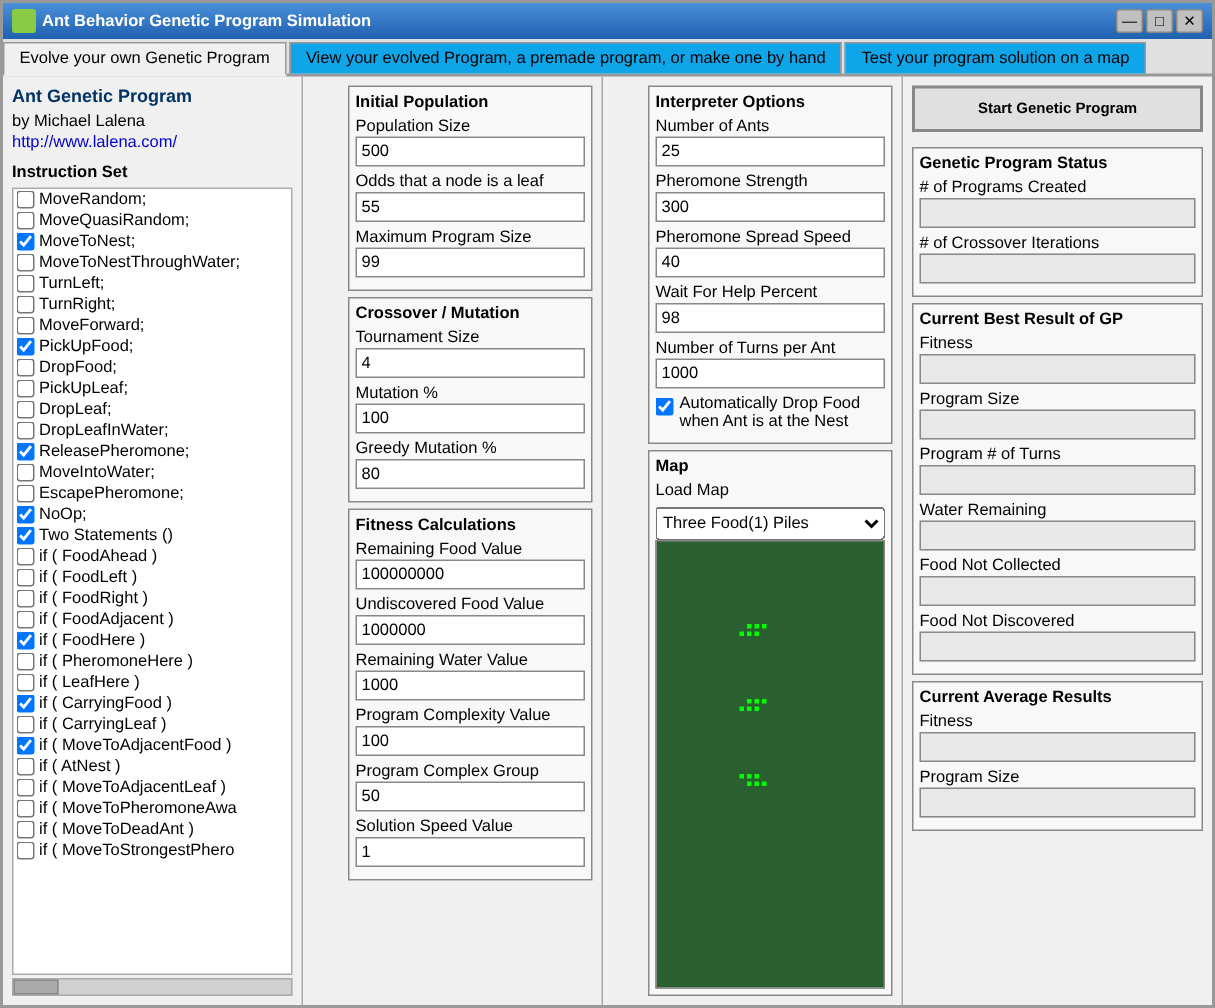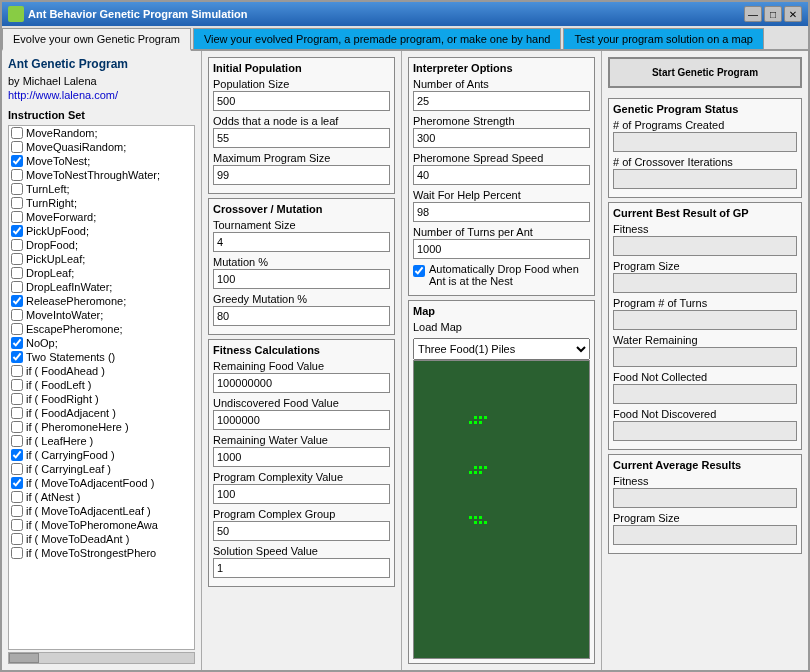--- a/index.html
+++ b/index.html
@@ -144,20 +144,21 @@
       flex-direction: column;
       padding: 6px;
       gap: 4px;
       overflow-y: auto;
       flex-shrink: 0;
     }
     .section-group {
       border: 1px solid #888;
       padding: 4px;
       background: #f8f8f8;
+      margin-left: 24px;
     }
     .section-title {
       font-weight: bold;
       margin-bottom: 4px;
       font-size: 11px;
     }
     .field-label {
       font-size: 11px;
       margin-bottom: 1px;
     }
@@ -358,20 +359,24 @@
             <input type="checkbox" style="">
             <span>if ( FoodLeft )</span>
           </div>
           <div class="instruction-item">
             <input type="checkbox" style="">
             <span>if ( FoodRight )</span>
           </div>
           <div class="instruction-item">
             <input type="checkbox" style="">
             <span>if ( FoodAdjacent )</span>
+          </div>
+          <div class="instruction-item">
+            <input type="checkbox" checked="" style="">
+            <span>if ( FoodHere )</span>
           </div>
           <div class="instruction-item">
             <input type="checkbox" style="">
             <span>if ( PheromoneHere )</span>
           </div>
           <div class="instruction-item">
             <input type="checkbox" style="">
             <span>if ( LeafHere )</span>
           </div>
           <div class="instruction-item">

